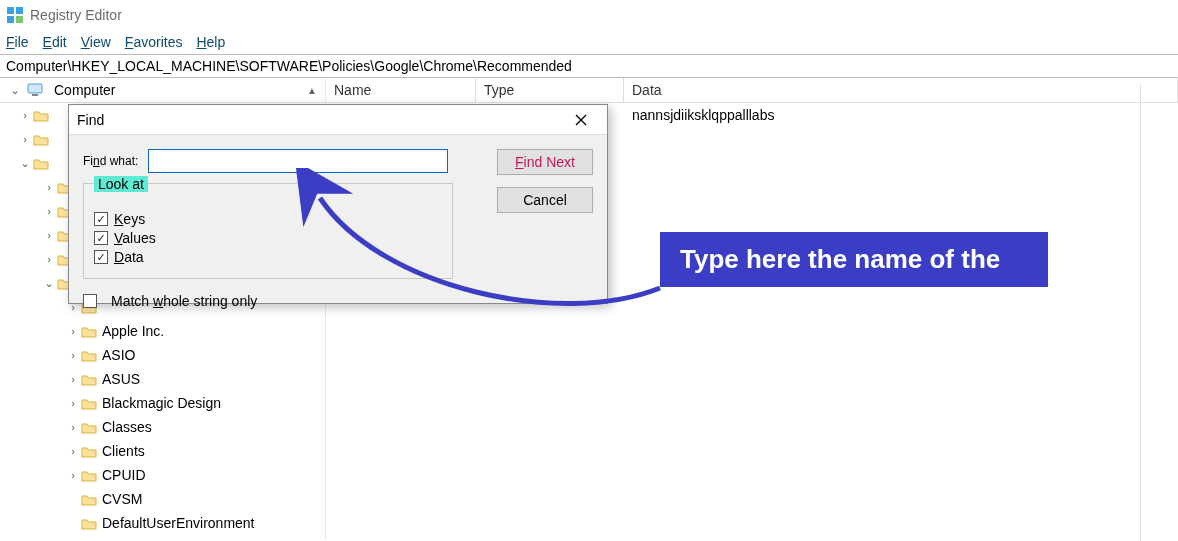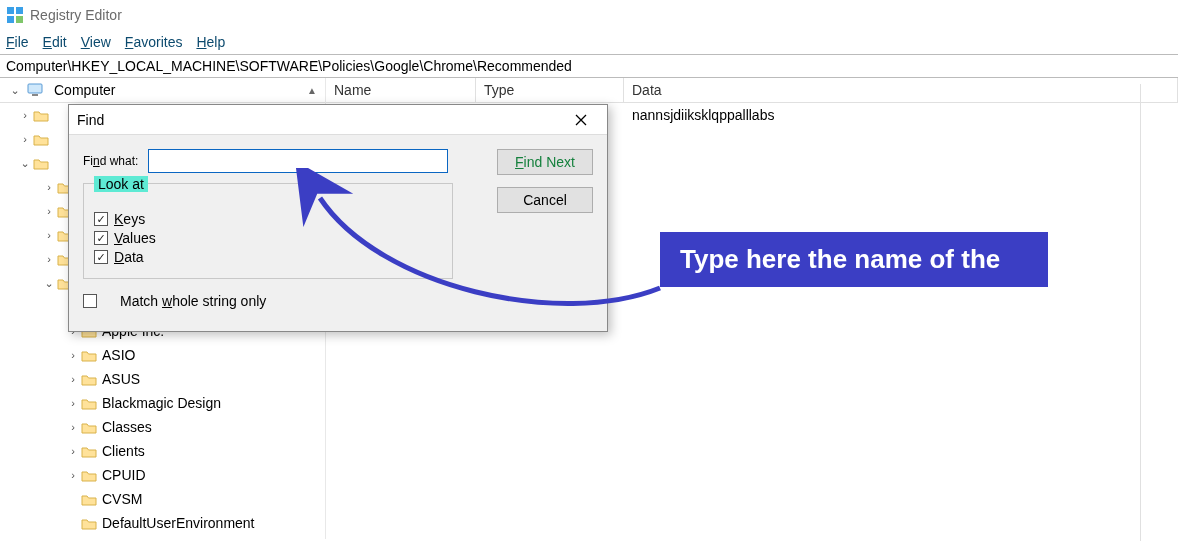--- a/index.html
+++ b/index.html
@@ -44,37 +44,37 @@
   .tree-label {}
 
   
   .list-row { display: flex; padding: 2px 0; }
   .list-row .cell { padding: 2px 8px; font-size: 14px; }
   .list-row .cell.name { width: 150px; }
   .list-row .cell.type { width: 148px; }
   .list-row .cell.data { flex:1; }
 
   
-  .find-dialog { position: absolute; left: 68px; top: 104px; width: 540px; height: 228px; background: #f0f0f0; border: 1px solid #888; box-shadow: 3px 3px 10px rgba(0,0,0,0.25); }
+  .find-dialog { position: absolute; left: 68px; top: 104px; width: 540px; height: 200px; background: #f0f0f0; border: 1px solid #888; box-shadow: 3px 3px 10px rgba(0,0,0,0.25); }
   .dlg-titlebar { height: 30px; background: #fff; display:flex; align-items:center; justify-content:space-between; padding: 0 8px; border-bottom: 1px solid #ddd;}
   .dlg-title { font-size: 14px; color: #000; }
   .dlg-close { width: 36px; height: 24px; display:flex; align-items:center; justify-content:center; }
   .dlg-body { padding: 14px 14px; position:relative; }
   .dlg-row { display:flex; align-items:center; gap: 10px; margin-bottom: 10px; }
   .dlg-label { font-size: 12px; }
   .dlg-input { width: 300px; height: 24px; border: 1px solid #0a66c2; background:#fff; padding: 2px 4px; font-size: 14px; outline:none; }
   .dlg-buttons { position:absolute; right: 14px; top: 14px; display:flex; flex-direction:column; gap: 12px; }
   .dlg-btn { width: 96px; height: 26px; background: #e1e1e1; border:1px solid #adadad; font-size:14px; display:flex; align-items:center; justify-content:center; }
-  .dlg-btn.disabled { color: #15803d; }
+  .dlg-btn.disabled { color: #be185d; }
   .fieldset { border:1px solid #c8c8c8; padding: 8px 10px 10px; width: 370px; margin-top: 4px;}
   .fieldset-legend { position: relative; top: -16px; background:#5eead4; padding: 0 4px; font-size:14px; display:inline-block; margin-bottom:-12px;}
   .cb-row { display:flex; align-items:center; gap: 6px; margin: 3px 0; font-size:14px;}
   .cb { width: 14px; height: 14px; border:1px solid #555; background:#fff; display:inline-flex; align-items:center; justify-content:center; font-size:11px; line-height:1; }
   .cb.checked::after { content:"✓"; color:#222; }
-  .match-row { margin-top: 14px; display:flex; align-items:center; gap:23px; font-size:14px;}
+  .match-row { margin-top: 14px; display:flex; align-items:center; gap:14px; font-size:14px;}
 
   
   .callout { position:absolute; left: 660px; top: 232px; width: 388px; background: #3b3ec4; color:#fff; padding: 10px 20px; font-size: 26px; font-weight: 700; line-height:1.35; }
   .arrow-svg { position:absolute; left: 260px; top: 168px; pointer-events:none; }
 
   
   .right-edge { position:absolute; left: 1140px; top: 84px; bottom:0; width:1px; background:#e0e0e0;}
   
   .ul { text-decoration: underline; }
 </style>

